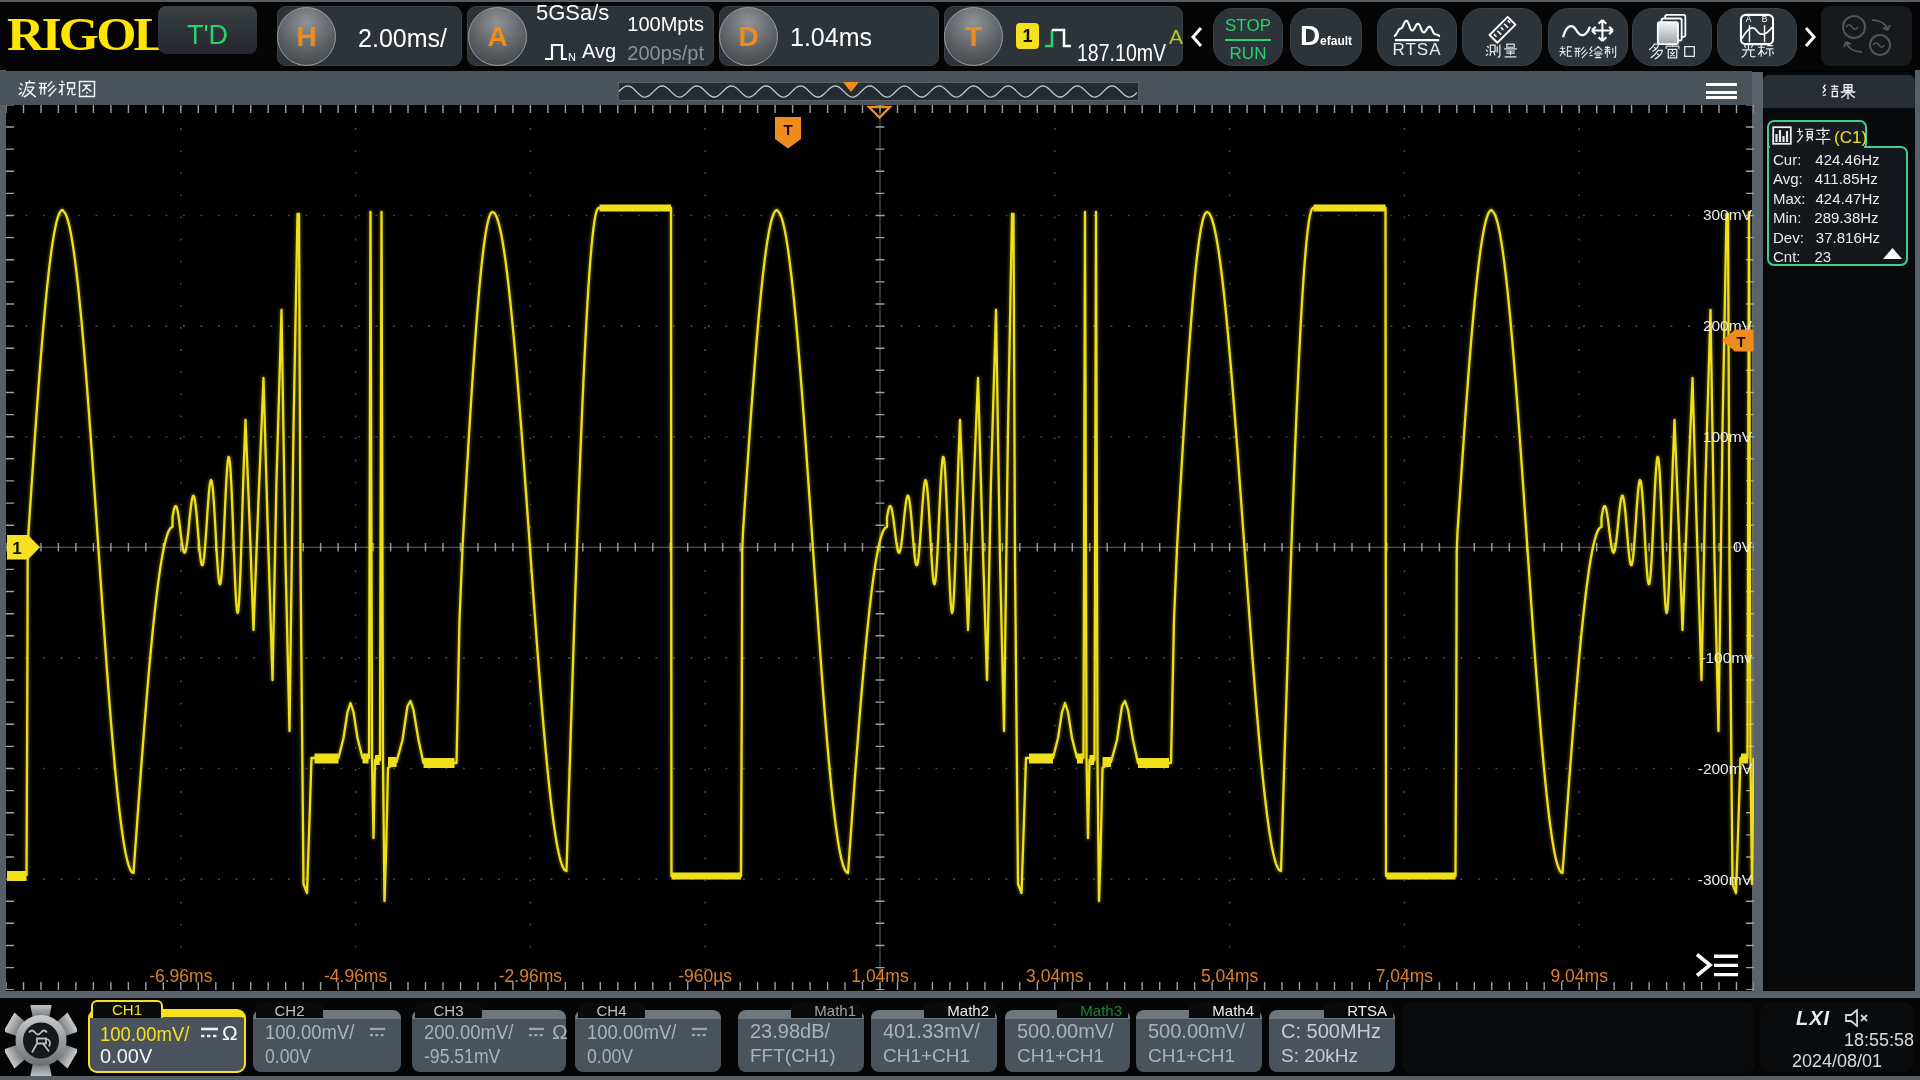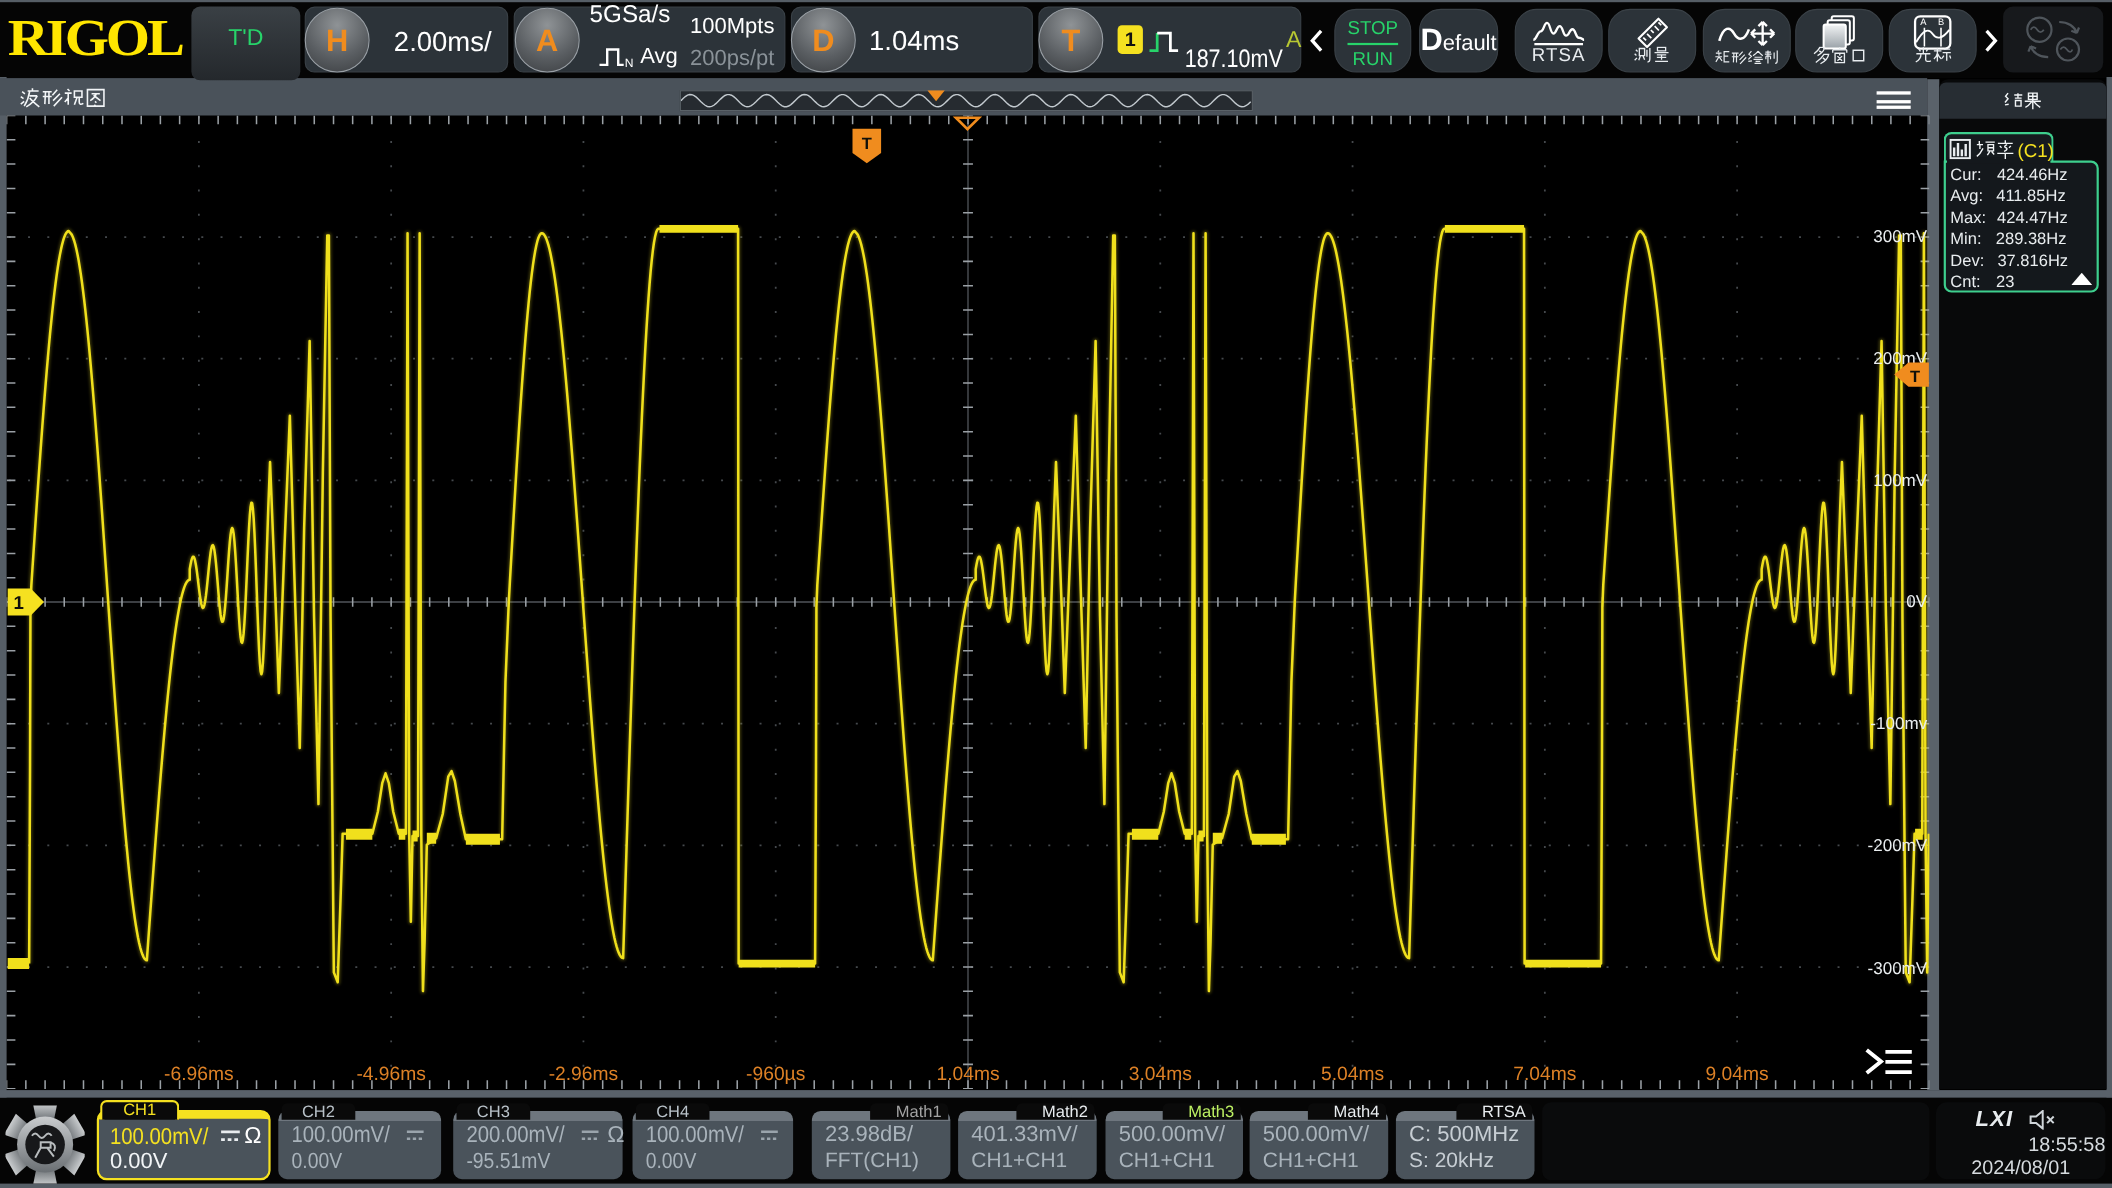--- a/index.html
+++ b/index.html
@@ -11,21 +11,21 @@
 #belowplot{left:0;top:990.5px;width:1920px;height:7.5px;background:#59616a}
 
 #topbar{left:0;top:2px;width:1920px;height:69px;background:#050505}
 .logo{left:7px;top:7px;font-family:"Liberation Serif",serif;font-weight:700;font-size:55px;color:#ffe600;letter-spacing:-3px;transform:scale(0.94,0.86);transform-origin:left top}
 .grp{top:6px;height:60px;background:#2c3339;border-radius:9px;border:1px solid #3a4147}
 .knob{top:7px;width:59px;height:59px;border-radius:50%;background:radial-gradient(circle at 50% 26%,#8f9396,#5a5e62 58%,#3a3d40);border:1px solid #9aa0a6;text-align:center;line-height:57px;font-size:28px;font-weight:700;color:#f08c1e}
 .wlab{color:#fff;font-size:25px}
 .cx{display:inline-block;transform:scaleX(.88);transform-origin:0 50%}
 .btn{top:8px;height:58px;background:#2c3339;border-radius:20px;border:1px solid #3a4147;color:#fff;text-align:center}
 .btn .cap{position:absolute;bottom:5px;width:100%;font-size:16px;color:#e8ecef}
-.tdbtn{left:174px;top:6px;width:99px;height:67px;background:linear-gradient(#3a4045,#24282c);border-radius:8px;color:#27d36a;font-size:21px;text-align:center;line-height:58px}
+.tdbtn{left:158px;top:6px;width:99px;height:48px;background:linear-gradient(#3a4045,#24282c);border-radius:8px;color:#27d36a;font-size:27px;text-align:center;line-height:58px}
 svg{display:block}
 .cjk{display:inline-block;vertical-align:middle}
 
 #tabbar{left:0;top:71px;width:1752px;height:34px;background:#4a525a}
 #prevstrip{left:618px;top:82px;width:521px;height:19px;background:#262b30;border:1px solid #5a6268}
 
 #rpanel{left:1763px;top:72px;width:152px;height:918px;background:#08090a;border-radius:8px 8px 0 0}
 #rhead{left:1763px;top:75px;width:152px;height:33px;background:#272d33;border-radius:6px 6px 0 0;color:#fff}
 
 #botbar{left:0;top:998px;width:1920px;height:78px;background:#050505}
@@ -72,21 +72,21 @@
 <div class="abs wlab" style="left:1077px;top:40px;font-size:23px"><span class="cx" style="transform:scaleX(.85)">187.10mV</span></div>
 <div class="abs wlab" style="left:1169px;top:25px;font-size:21px;color:#b8c832">A</div>
 <svg class="abs" style="left:1190px;top:26px" width="14" height="22" viewBox="0 0 14 22">
     <path d="M11 2 L3 11 L11 20" stroke="#fff" stroke-width="3" fill="none"></path>
   </svg>
 <div class="abs btn" style="left:1213px;width:70px;color:#27d36a;font-size:17px">
     <div style="margin-top:7px">STOP</div>
     <div style="width:46px;margin:3px auto;border-top:2px solid #27d36a"></div>
     <div>RUN</div>
   </div>
-<div class="abs btn" style="left:1290px;width:72px;line-height:54px"><span style="font-size:28px;font-weight:700">D</span><span style="font-size:20px;font-weight:400">efault</span></div>
+<div class="abs btn" style="left:1290px;width:72px;line-height:54px"><span style="font-size:28px;font-weight:700">D</span><span style="font-size:12px;font-weight:700">efault</span></div>
 
 <svg width="0" height="0" style="position:absolute">
     <defs>
 <g id="g-bo" stroke-width="2.3" fill="none">
         <path d="M5 7 L9 10 M3 14 L7 17 M3 25 L8 21 M13 6 H29 M20 2 V6 M16 6 C15 13 13 20 8 28 M16 13 H27 M27 13 C24 19 18 25 11 29 M16 16 C20 21 25 25 30 29"></path>
       </g>
 <g id="g-xing" stroke-width="2.3" fill="none">
         <path d="M3 7 H16 M3 14 H16 M7 7 L6 25 M12 7 V25 M24 4 L17 12 M28 10 L18 20 M31 15 L19 28"></path>
       </g>
 <g id="g-shi" stroke-width="2.3" fill="none">
@@ -393,21 +393,21 @@
     <div class="l1" style="font-size:20px">23.98dB/</div>
     <div class="l2" style="font-size:19px">FFT(CH1)</div>
   </div>
 <div class="abs chbox" style="left:871px;width:126px;border-top:9px solid #6e767e"></div>
 <div class="abs chtab" style="left:924px;width:71px;text-align:right;padding-right:6px;color:#e8ecef">Math2</div>
 <div class="abs" style="left:871px;top:1010px;width:126px;height:62px">
     <div class="l1" style="font-size:20px">401.33mV/</div>
     <div class="l2" style="font-size:19px">CH1+CH1</div>
   </div>
 <div class="abs chbox" style="left:1005px;width:125px;border-top:9px solid #6e767e"></div>
-<div class="abs chtab" style="left:1057px;width:71px;text-align:right;padding-right:6px;color:#bef264">Math3</div>
+<div class="abs chtab" style="left:1057px;width:71px;text-align:right;padding-right:6px;color:#15803d">Math3</div>
 <div class="abs" style="left:1005px;top:1010px;width:125px;height:62px">
     <div class="l1" style="font-size:20px">500.00mV/</div>
     <div class="l2" style="font-size:19px">CH1+CH1</div>
   </div>
 <div class="abs chbox" style="left:1136px;width:126px;border-top:9px solid #6e767e"></div>
 <div class="abs chtab" style="left:1189px;width:71px;text-align:right;padding-right:6px;color:#e8ecef">Math4</div>
 <div class="abs" style="left:1136px;top:1010px;width:126px;height:62px">
     <div class="l1" style="font-size:20px">500.00mV/</div>
     <div class="l2" style="font-size:19px">CH1+CH1</div>
   </div>

